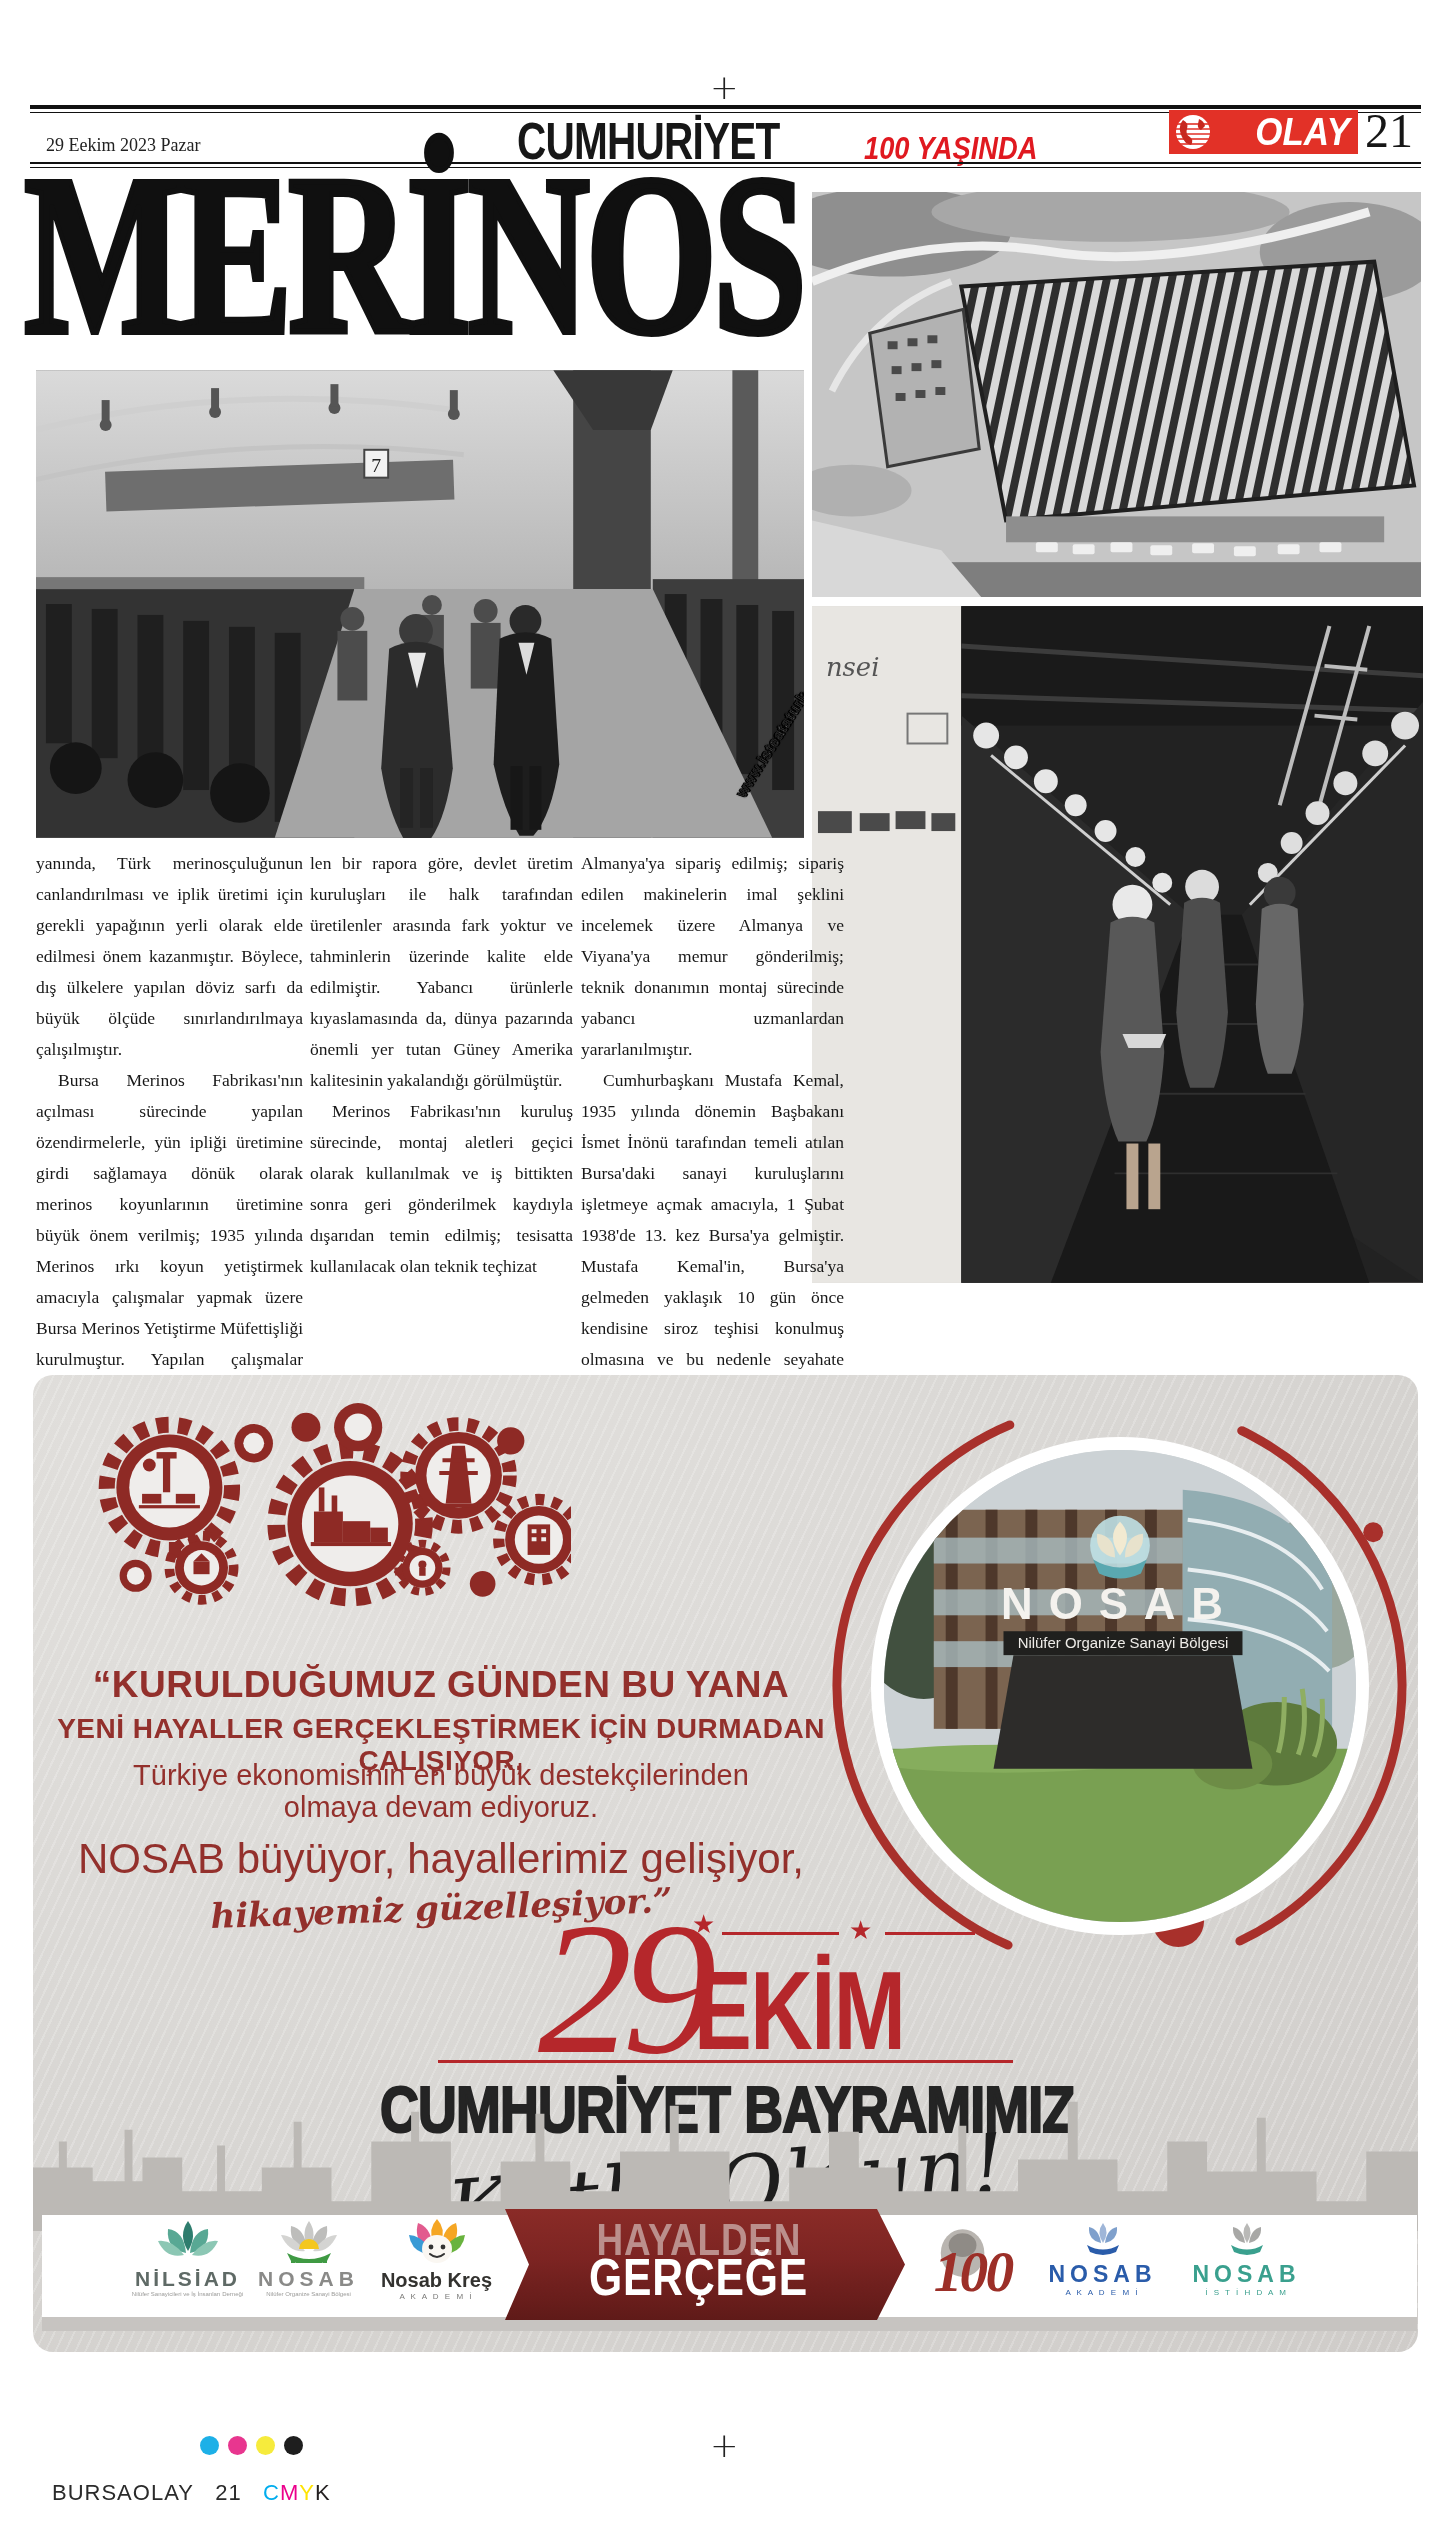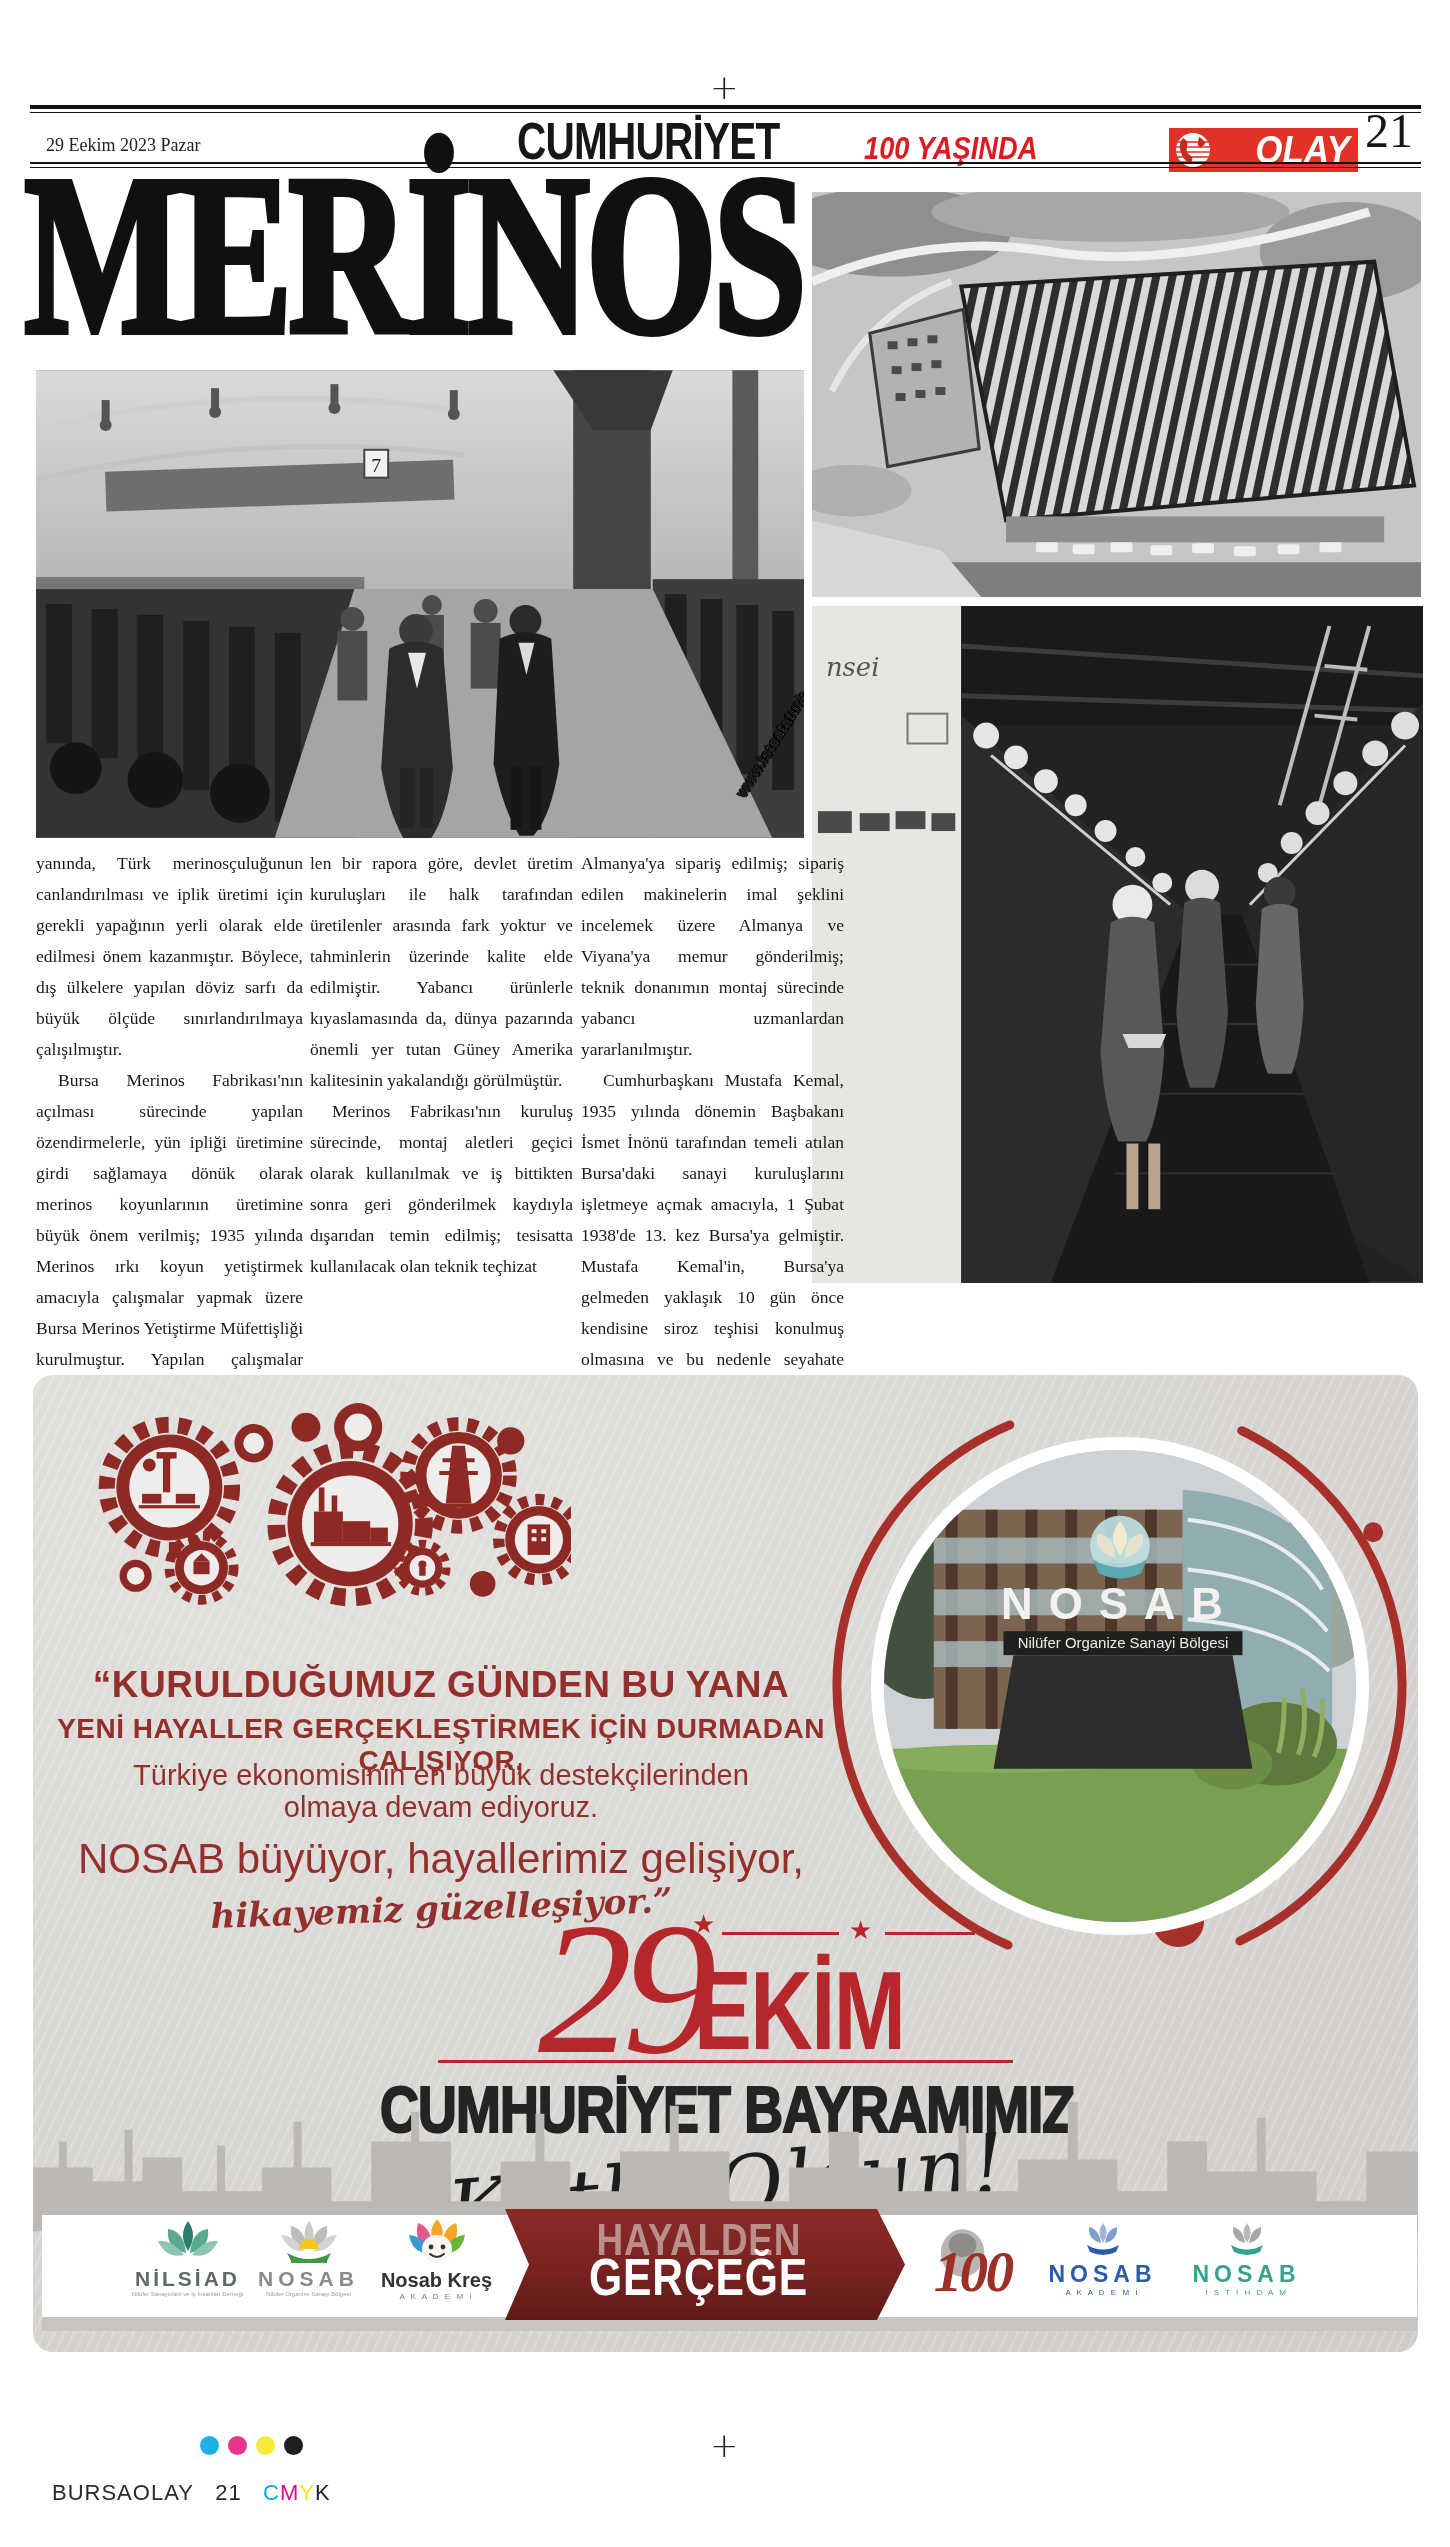--- a/index.html
+++ b/index.html
@@ -79,21 +79,21 @@
 <div class="abs rule" style="left:30px;top:105px;width:1391px;height:4px;"></div>
 <div class="abs rule" style="left:30px;top:112px;width:1391px;height:1px;"></div>
 
 <div class="abs date" style="left:46px;top:135px;">29 Eekim 2023 Pazar</div>
 
 <div class="abs masthead" style="left:517px;top:111px;">
   <span class="mast-black">CUMHURİYET</span>
   <span class="mast-red">100 YAŞINDA</span>
 </div>
 
-<div class="abs olay-box" style="left:1169px;top:128px;text-align:right;">
+<div class="abs olay-box" style="left:1169px;top:110px;text-align:right;">
   <svg class="abs" style="left:4px;top:3px;" width="40" height="38" viewBox="0 0 40 38">
     <circle cx="20" cy="19" r="17" fill="#ffffff"></circle>
     <g stroke="#e23127" stroke-width="1.6">
       <line x1="4" y1="11" x2="36" y2="11"></line>
         <line x1="3" y1="16" x2="37" y2="16"></line>
       <line x1="3" y1="21" x2="37" y2="21"></line>
         <line x1="4" y1="26" x2="36" y2="26"></line>
       <line x1="7" y1="31" x2="33" y2="31"></line>
     </g>
     <path d="M10 7 q6 3 4 9 q-2 5 3 8 q4 3 1 8 l-5 -2 q-5 -6 -6 -12 q-1 -6 3 -11z" fill="#c7281f"></path>

